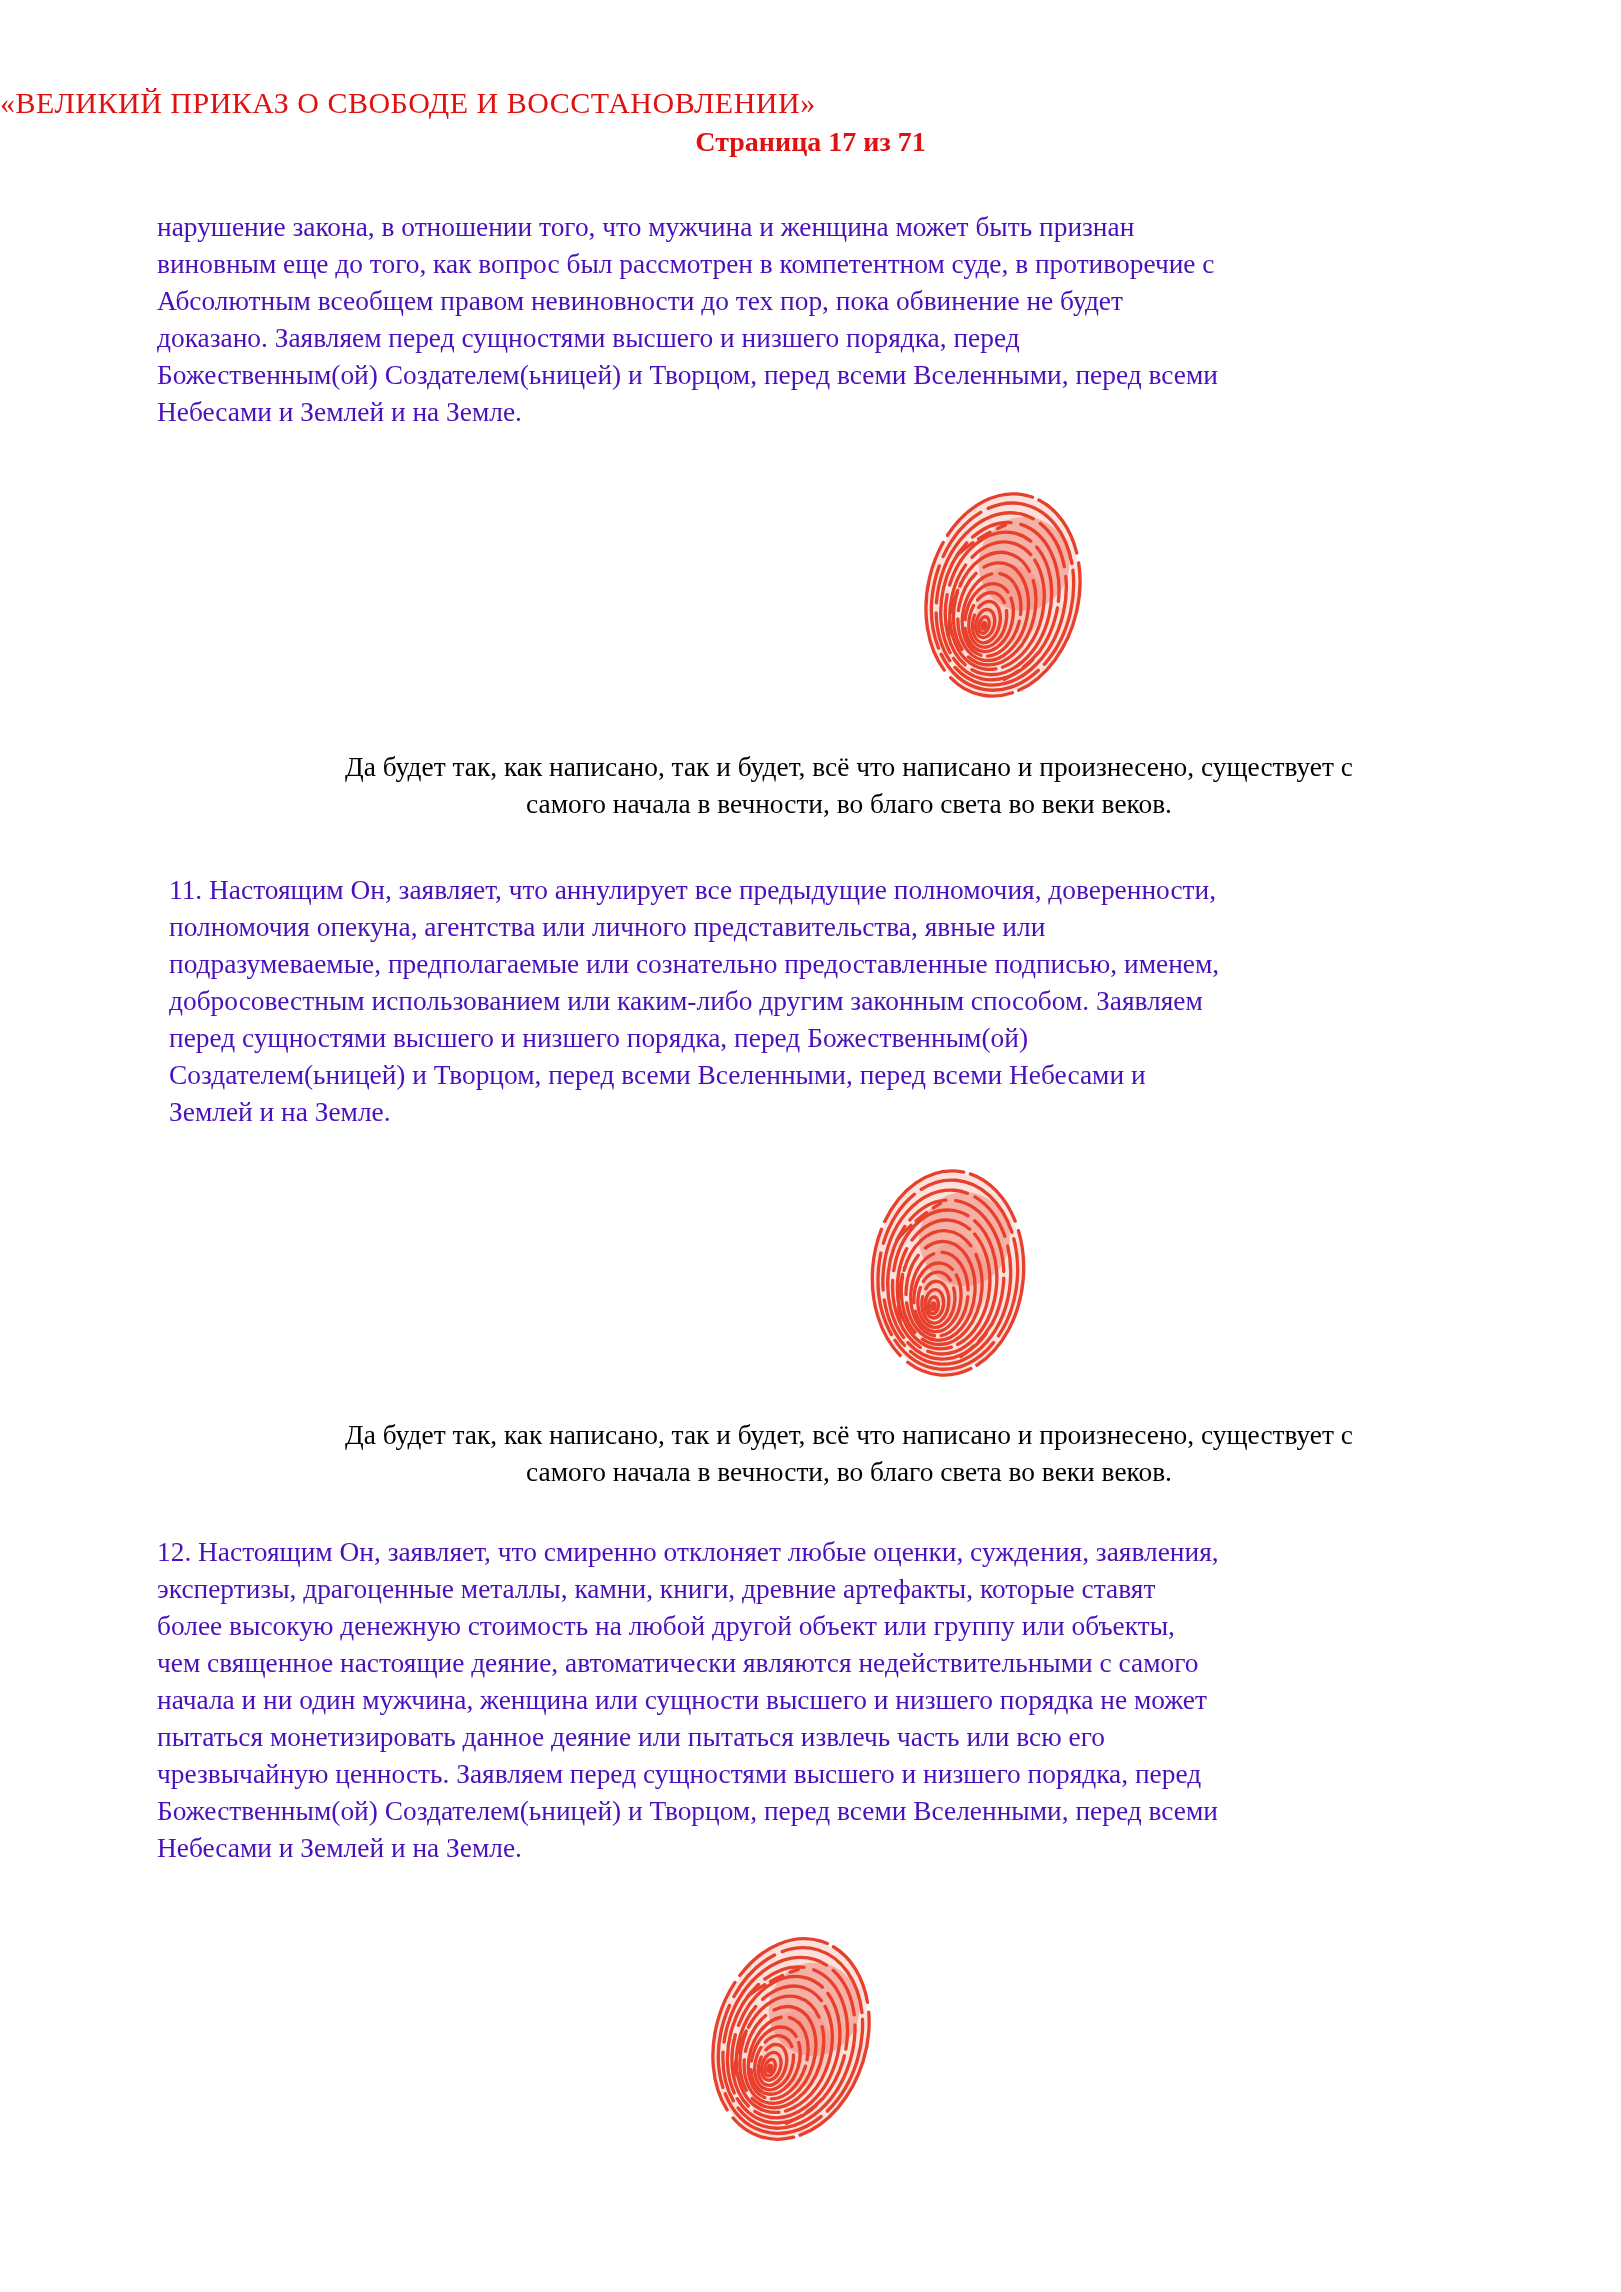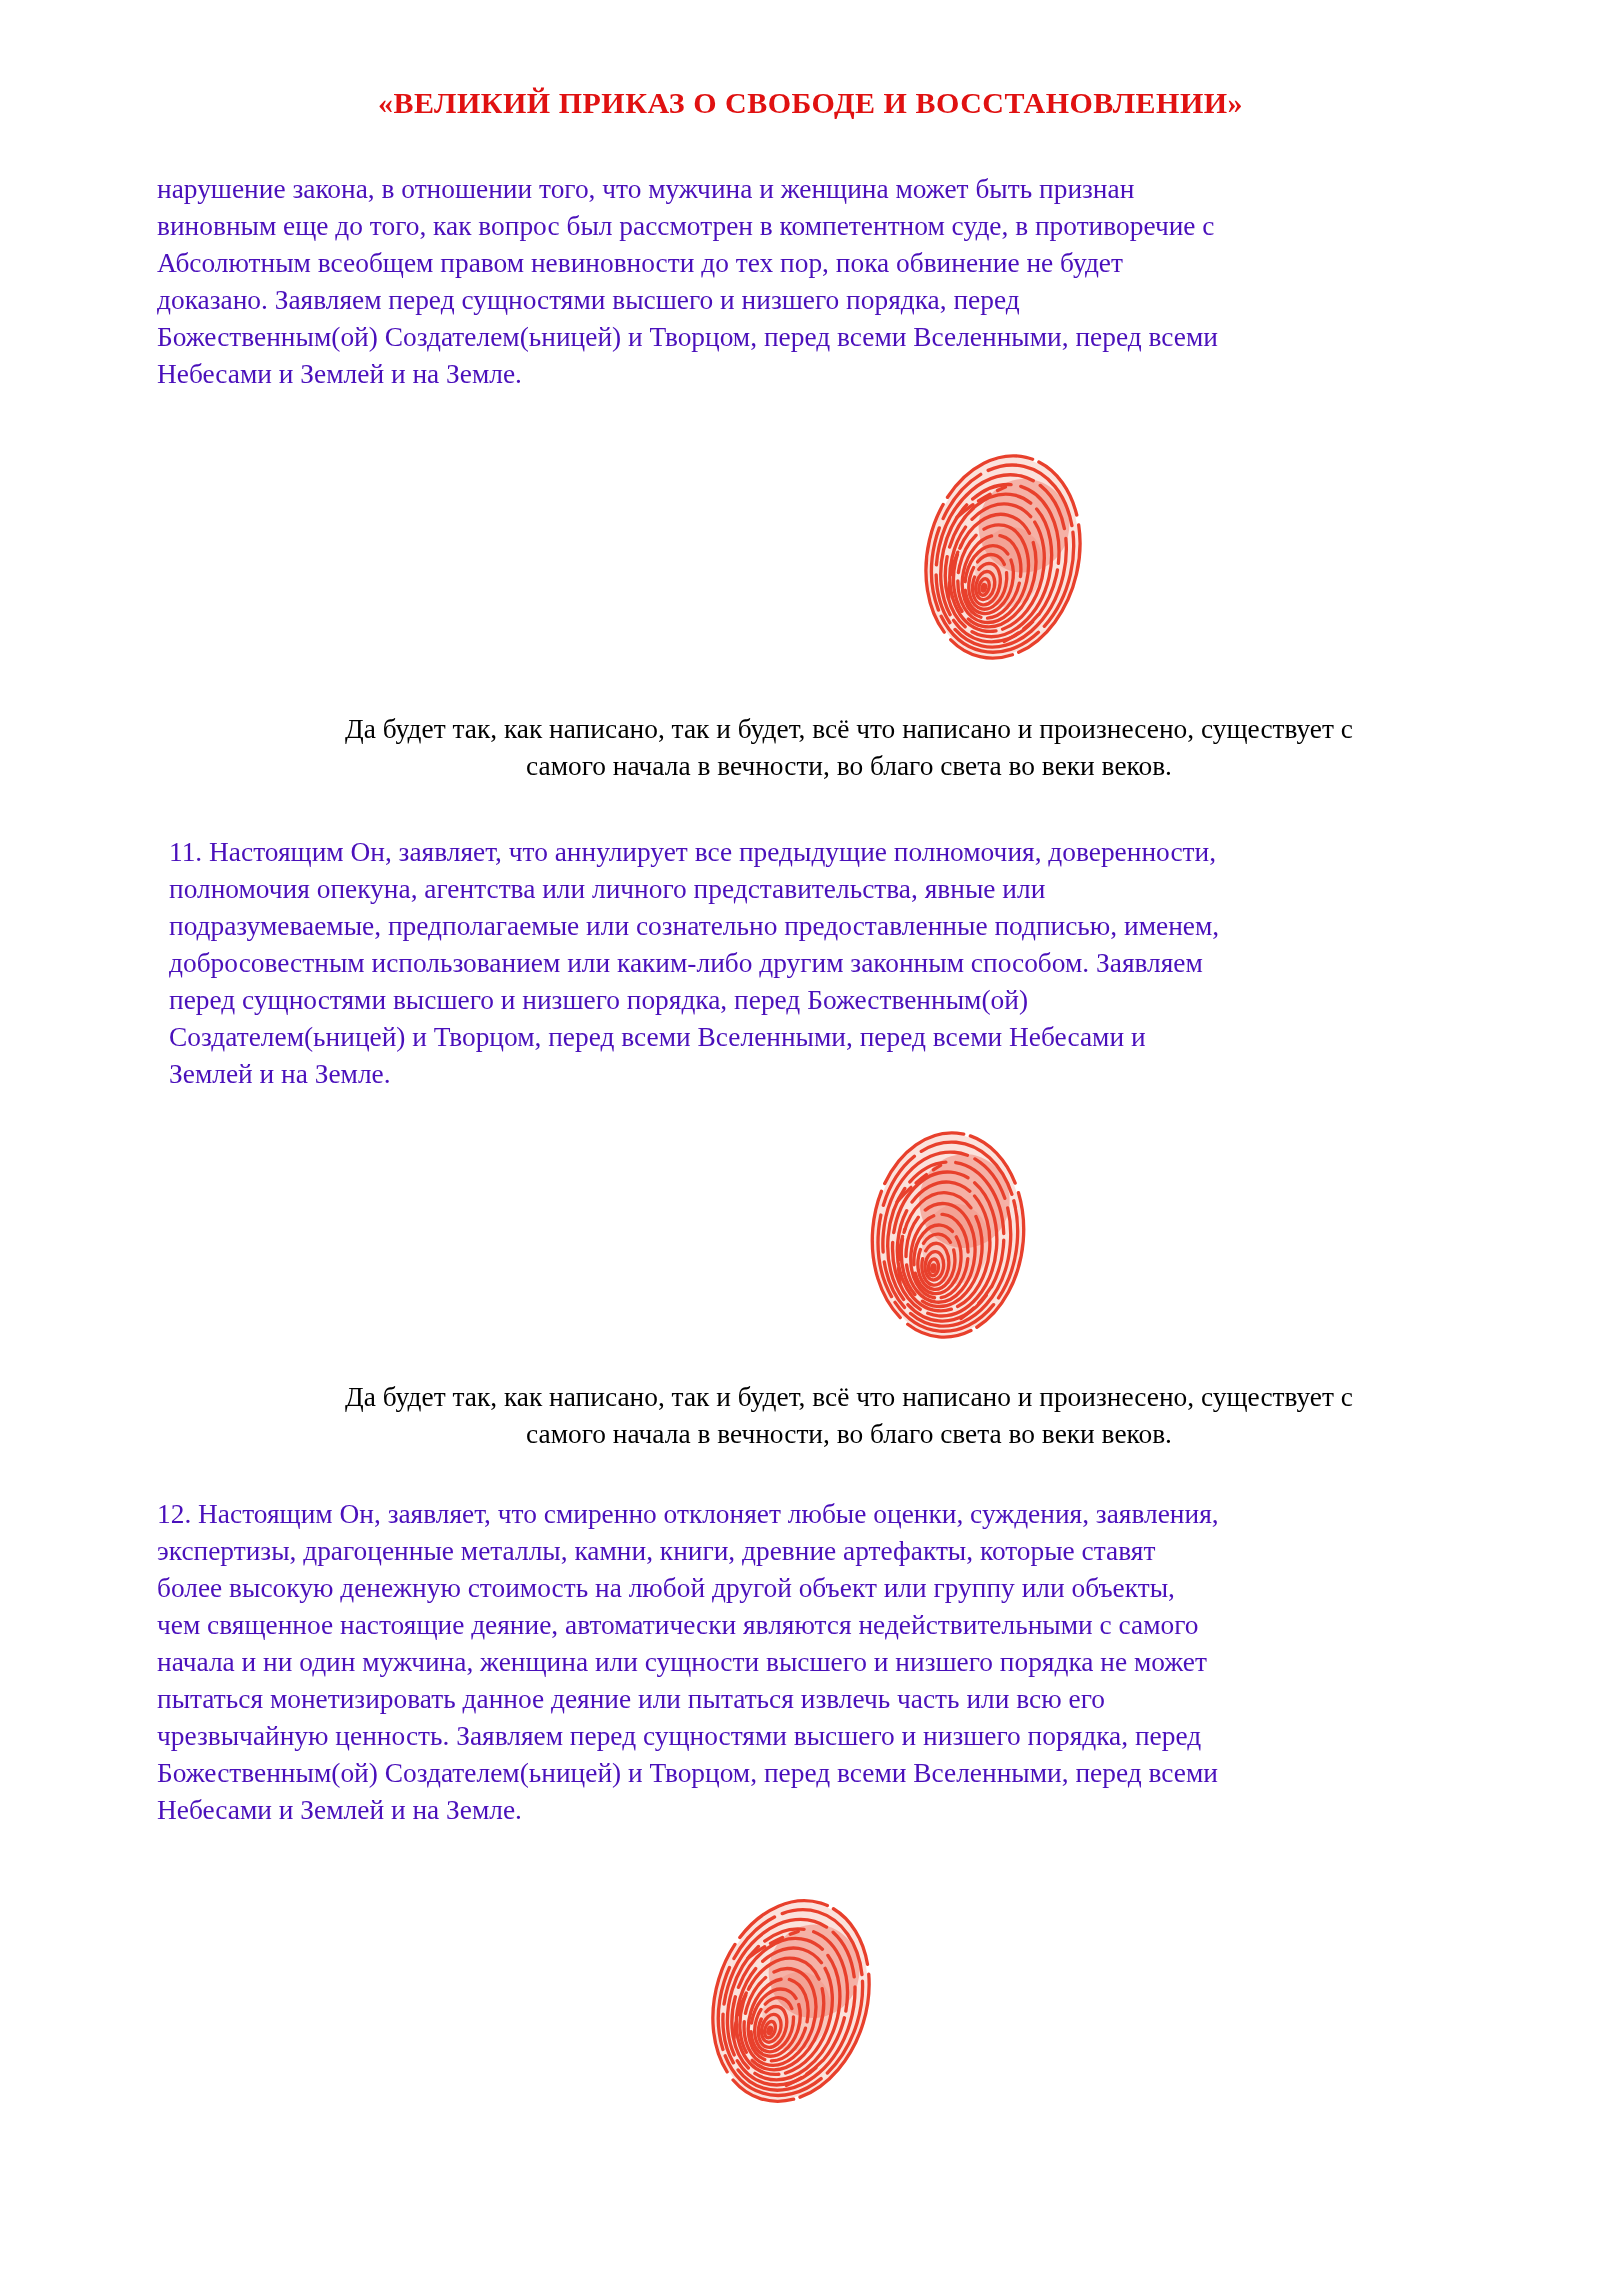--- a/index.html
+++ b/index.html
@@ -13,23 +13,22 @@
     height: 2293px;
     background: #ffffff;
     overflow: hidden;
     font-family: "Liberation Serif", "DejaVu Serif", serif;
   }
   .content {
     padding: 0 80px 0 157px;
   }
   .doc-title {
     padding-top: 86px;
-    text-align: center;
     font-size: 30px;
-    font-weight: bold;
+    font-weight: normal;
     color: #e01111;
     letter-spacing: 0.5px;
   }
   .doc-subtitle {
     margin-top: 5.9px;
     text-align: center;
     font-size: 28px;
     font-weight: bold;
     color: #e01111;
   }
@@ -104,20 +103,21 @@
 
           <path d="M18 48 Q28 34 42 24" stroke-dasharray="12 4 8 5"></path>
           <path d="M24 96 Q20 80 24 64" stroke-dasharray="9 5 14 4"></path>
           <path d="M62 114 Q74 104 80 90" stroke-dasharray="10 4 12 5"></path>
         </g>
       </g>
     </defs>
   </svg>
 
   <div class="doc-title">«ВЕЛИКИЙ ПРИКАЗ О СВОБОДЕ И ВОССТАНОВЛЕНИИ»</div>
+  <div class="doc-subtitle">Страница 17 из 71</div>
 
   <div class="content">
 
     <p class="body-para para-intro">нарушение закона, в отношении того, что мужчина и женщина может быть признан
 виновным еще до того, как вопрос был рассмотрен в компетентном суде, в противоречие с
 Абсолютным всеобщем правом невиновности до тех пор, пока обвинение не будет
 доказано. Заявляем перед сущностями высшего и низшего порядка, перед
 Божественным(ой) Создателем(ьницей) и Творцом, перед всеми Вселенными, перед всеми
 Небесами и Землей и на Земле.</p>
 

